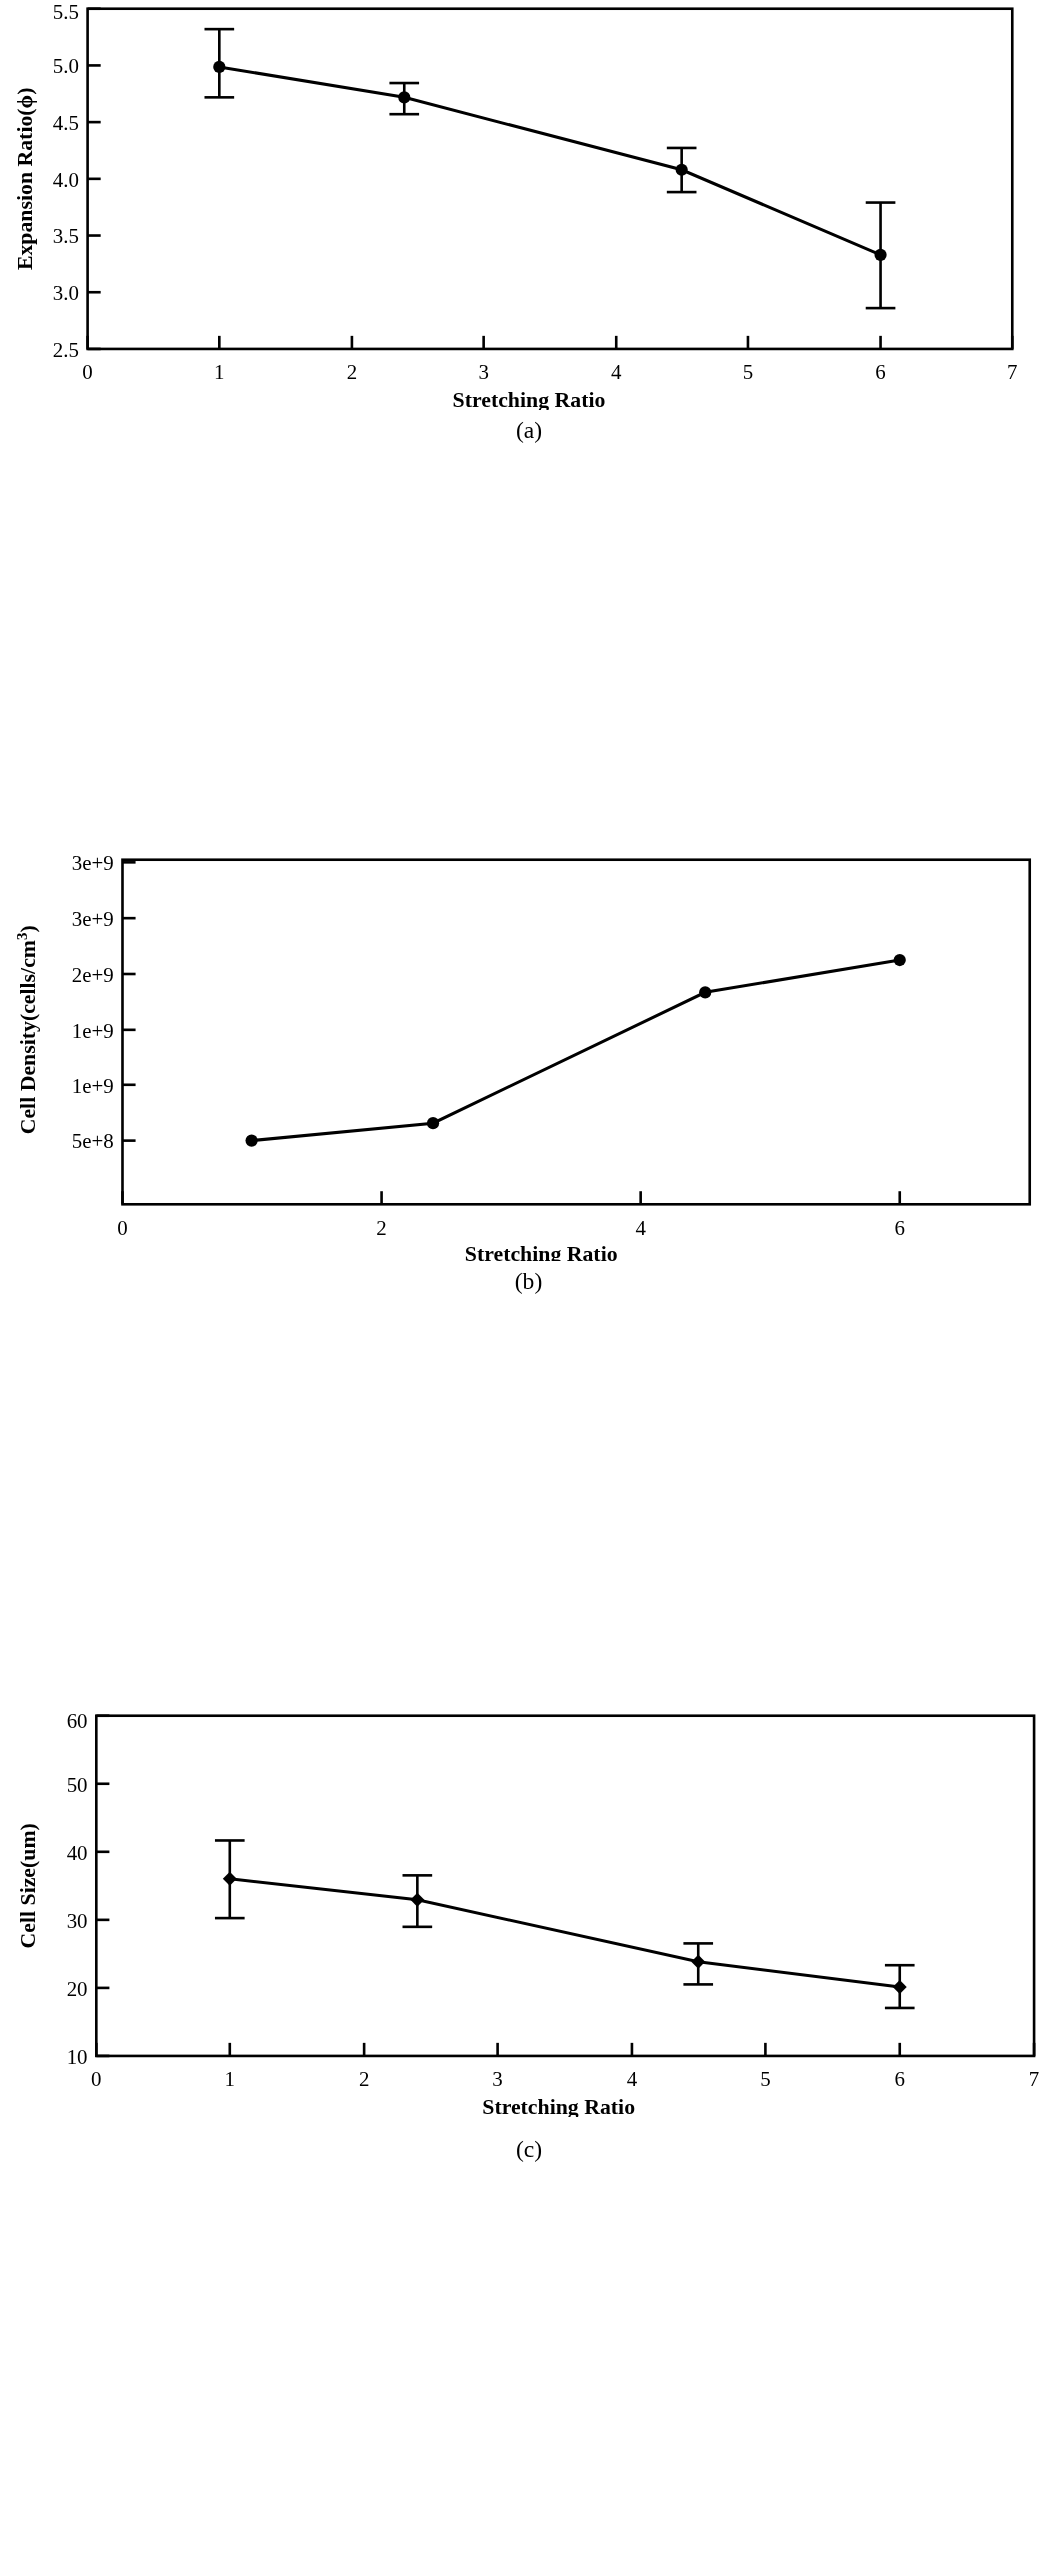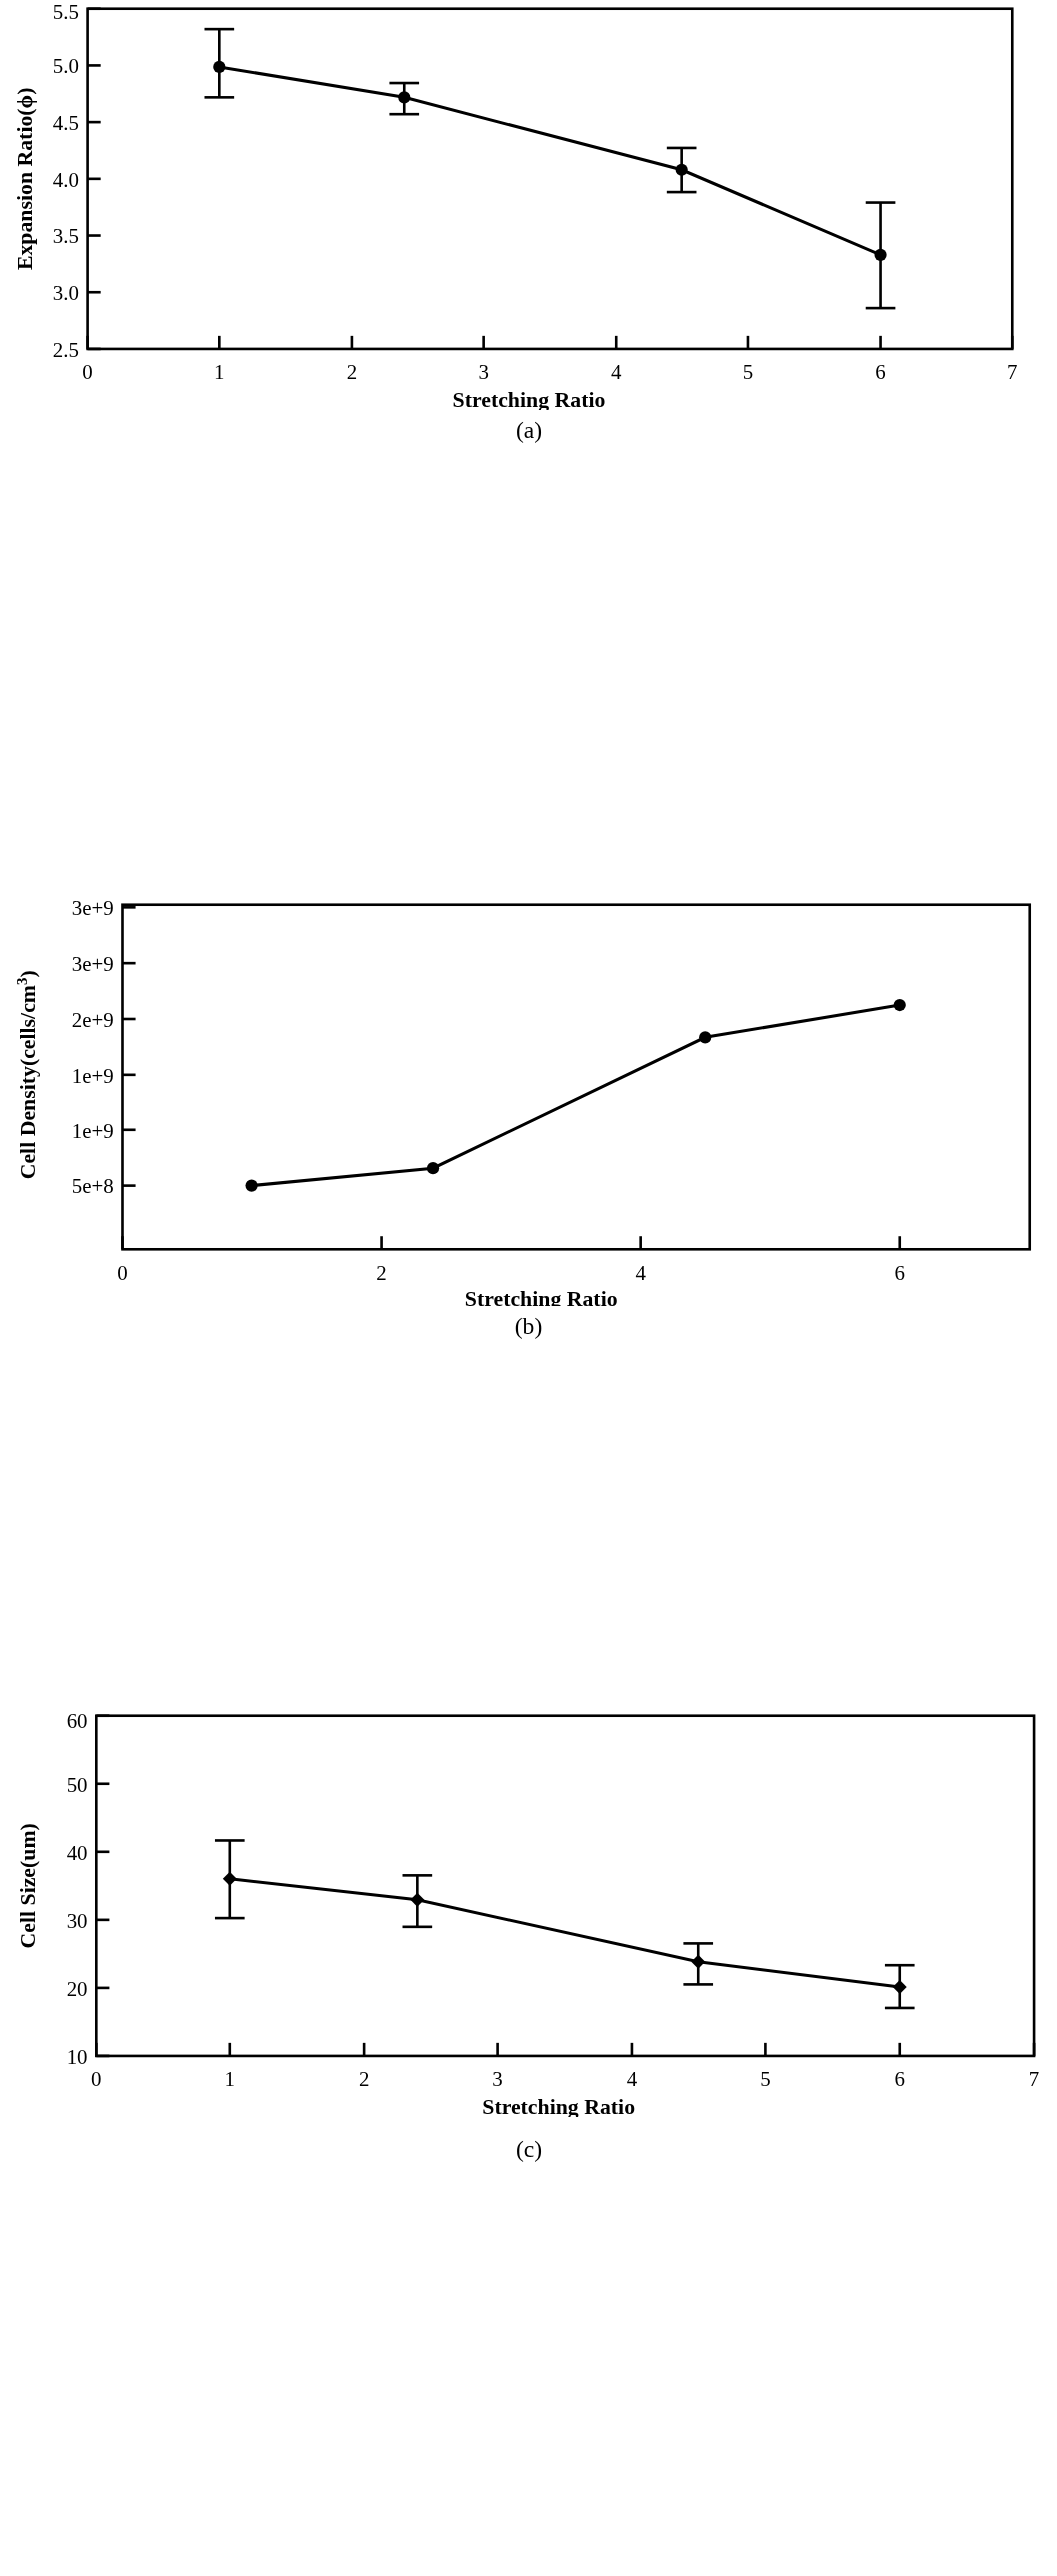--- a/index.html
+++ b/index.html
@@ -88,21 +88,21 @@
         <circle cx="781" cy="194.6" r="7"></circle>
         <circle cx="1009" cy="292.1" r="7"></circle>
       </g>
 
       <text class="axis-title" x="606" y="467" text-anchor="middle">Stretching Ratio</text>
       <text class="axis-title" x="36" y="205" text-anchor="middle" transform="rotate(-90 36 205)">Expansion Ratio(ϕ)</text>
     </svg>
     <div class="caption" style="margin-top:7px;">(a)</div>
   </div>
 
-  <div class="figure" style="position:absolute;left:0;top:851px;width:1057px;height:454px;margin-top:45px;">
+  <div class="figure" style="position:absolute;left:0;top:851px;width:1057px;height:454px;">
     <svg width="1058" height="410" viewBox="0 0 1212 470">
       <rect x="140" y="10" width="1040" height="395" fill="none" stroke="#000" stroke-width="3"></rect>
 
       <g stroke="#000" stroke-width="3">
         <line x1="140" y1="13" x2="155" y2="13"></line>
         <line x1="140" y1="77" x2="155" y2="77"></line>
         <line x1="140" y1="141" x2="155" y2="141"></line>
         <line x1="140" y1="205" x2="155" y2="205"></line>
         <line x1="140" y1="268" x2="155" y2="268"></line>
         <line x1="140" y1="332" x2="155" y2="332"></line>

